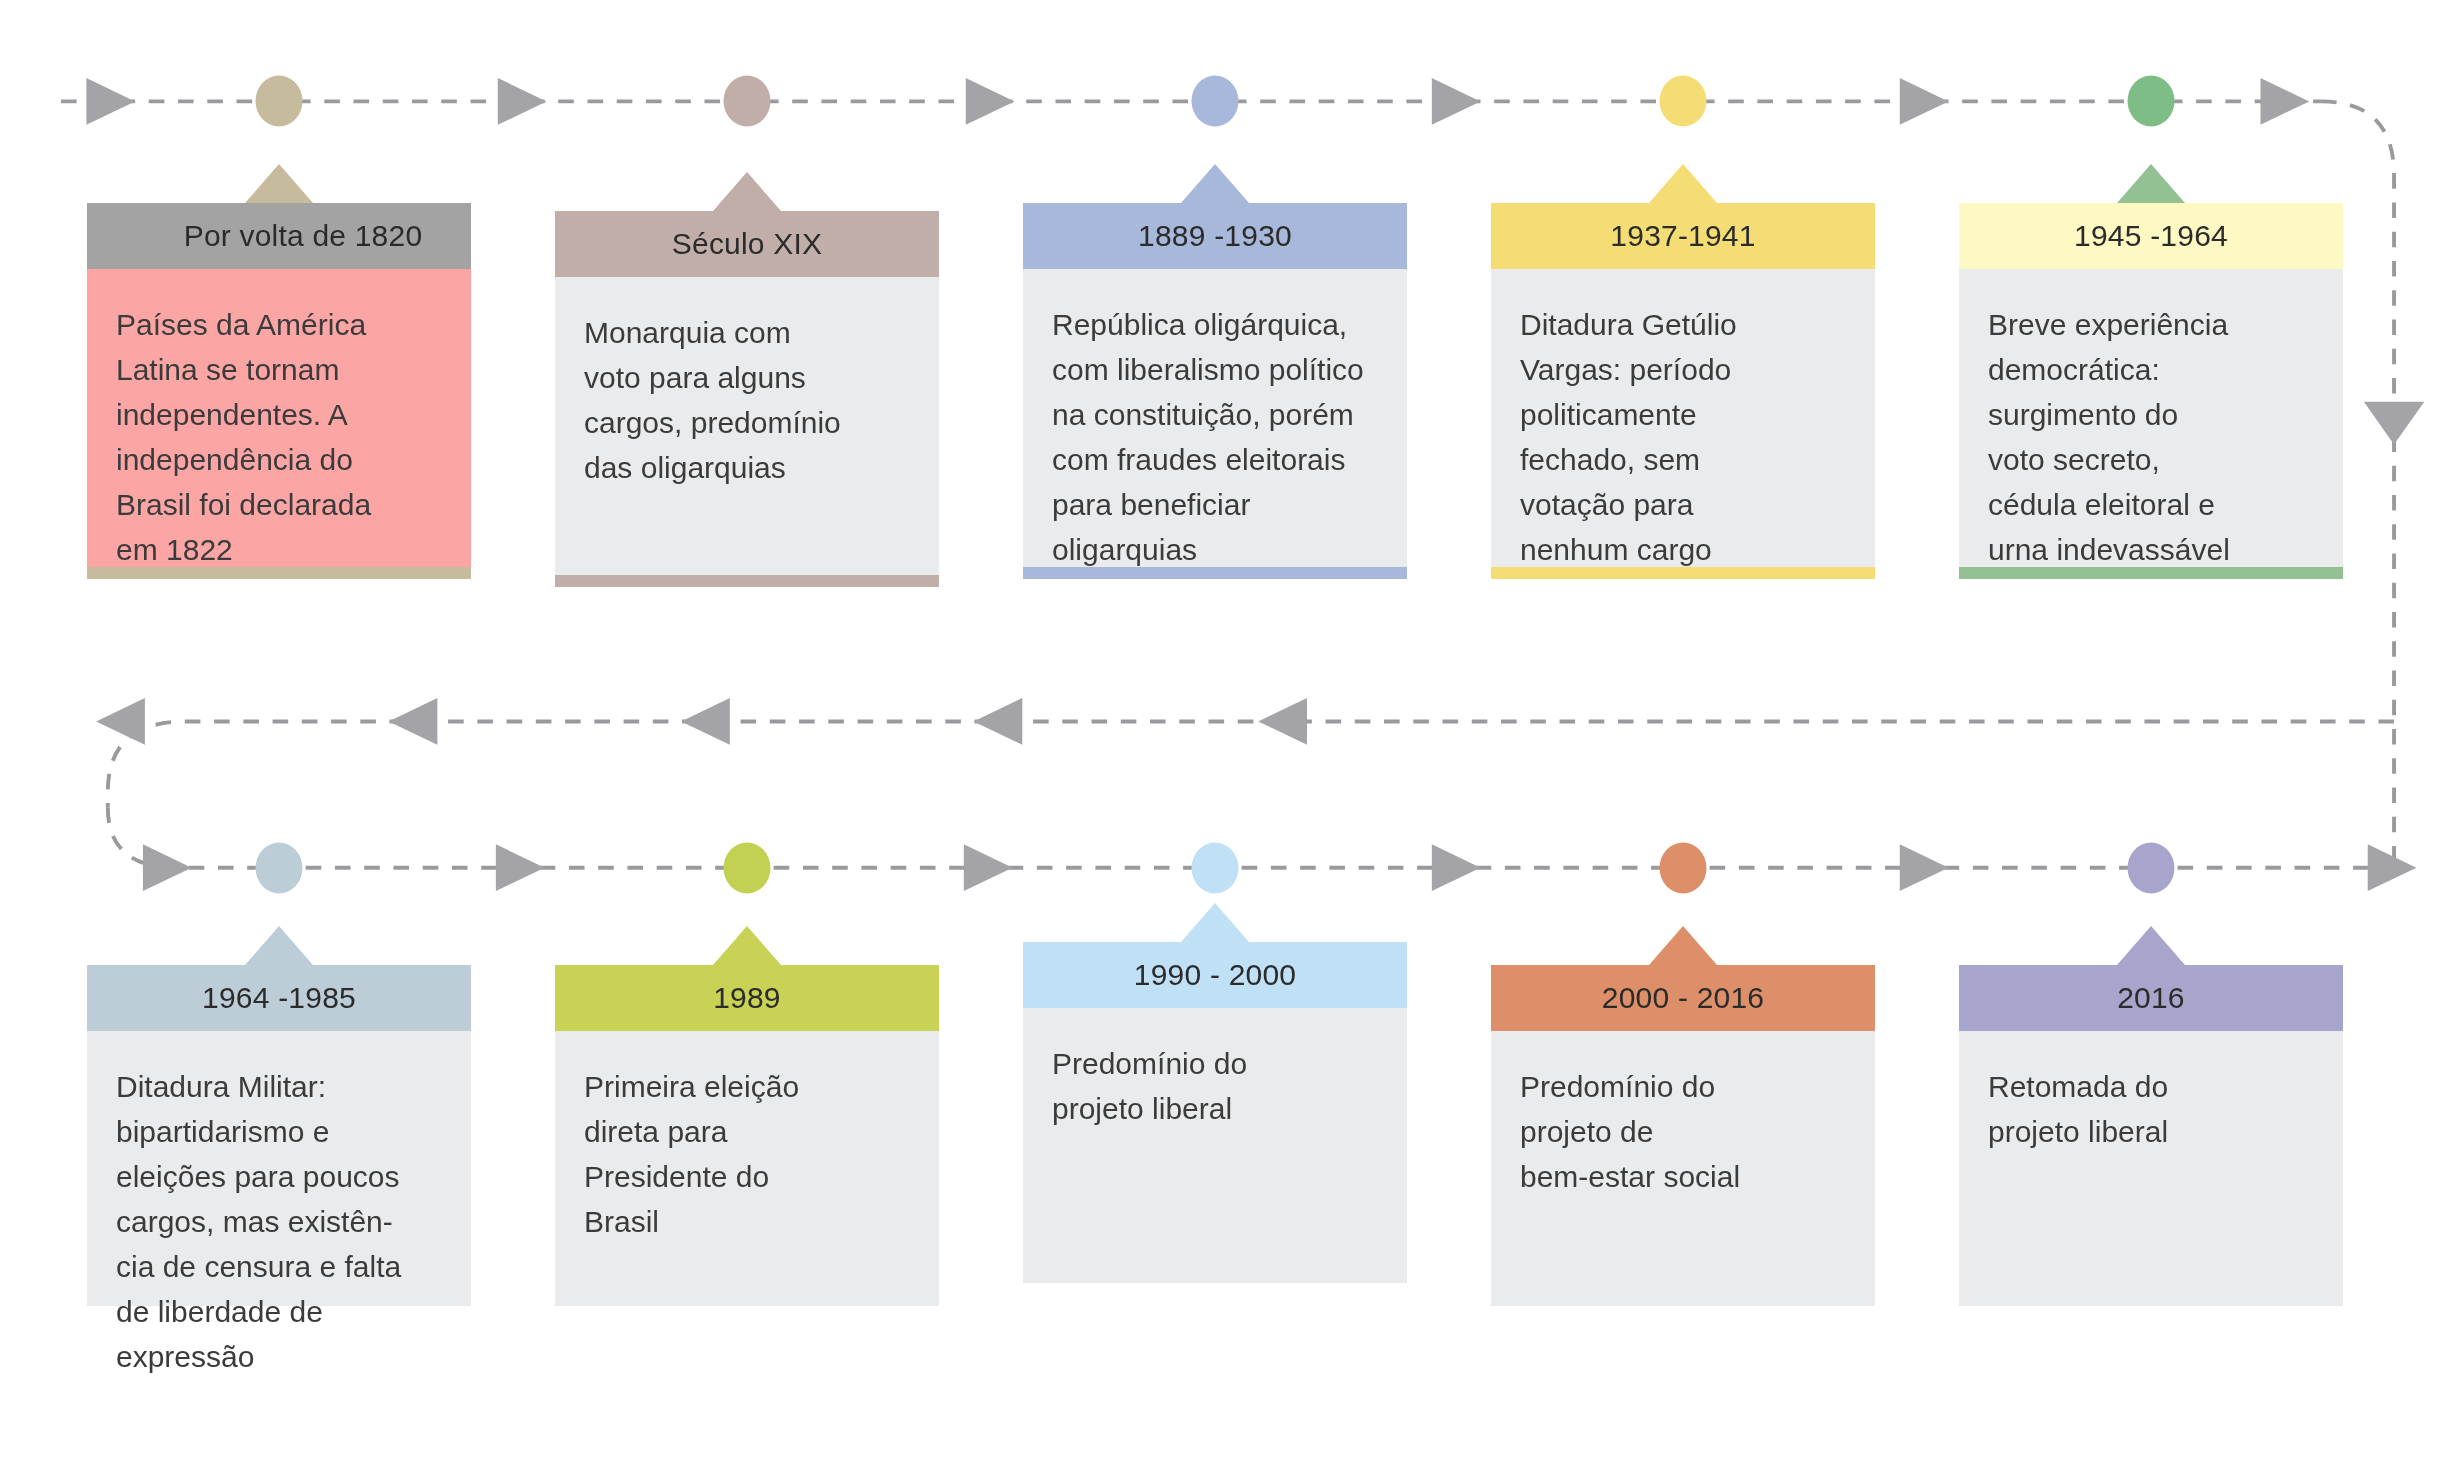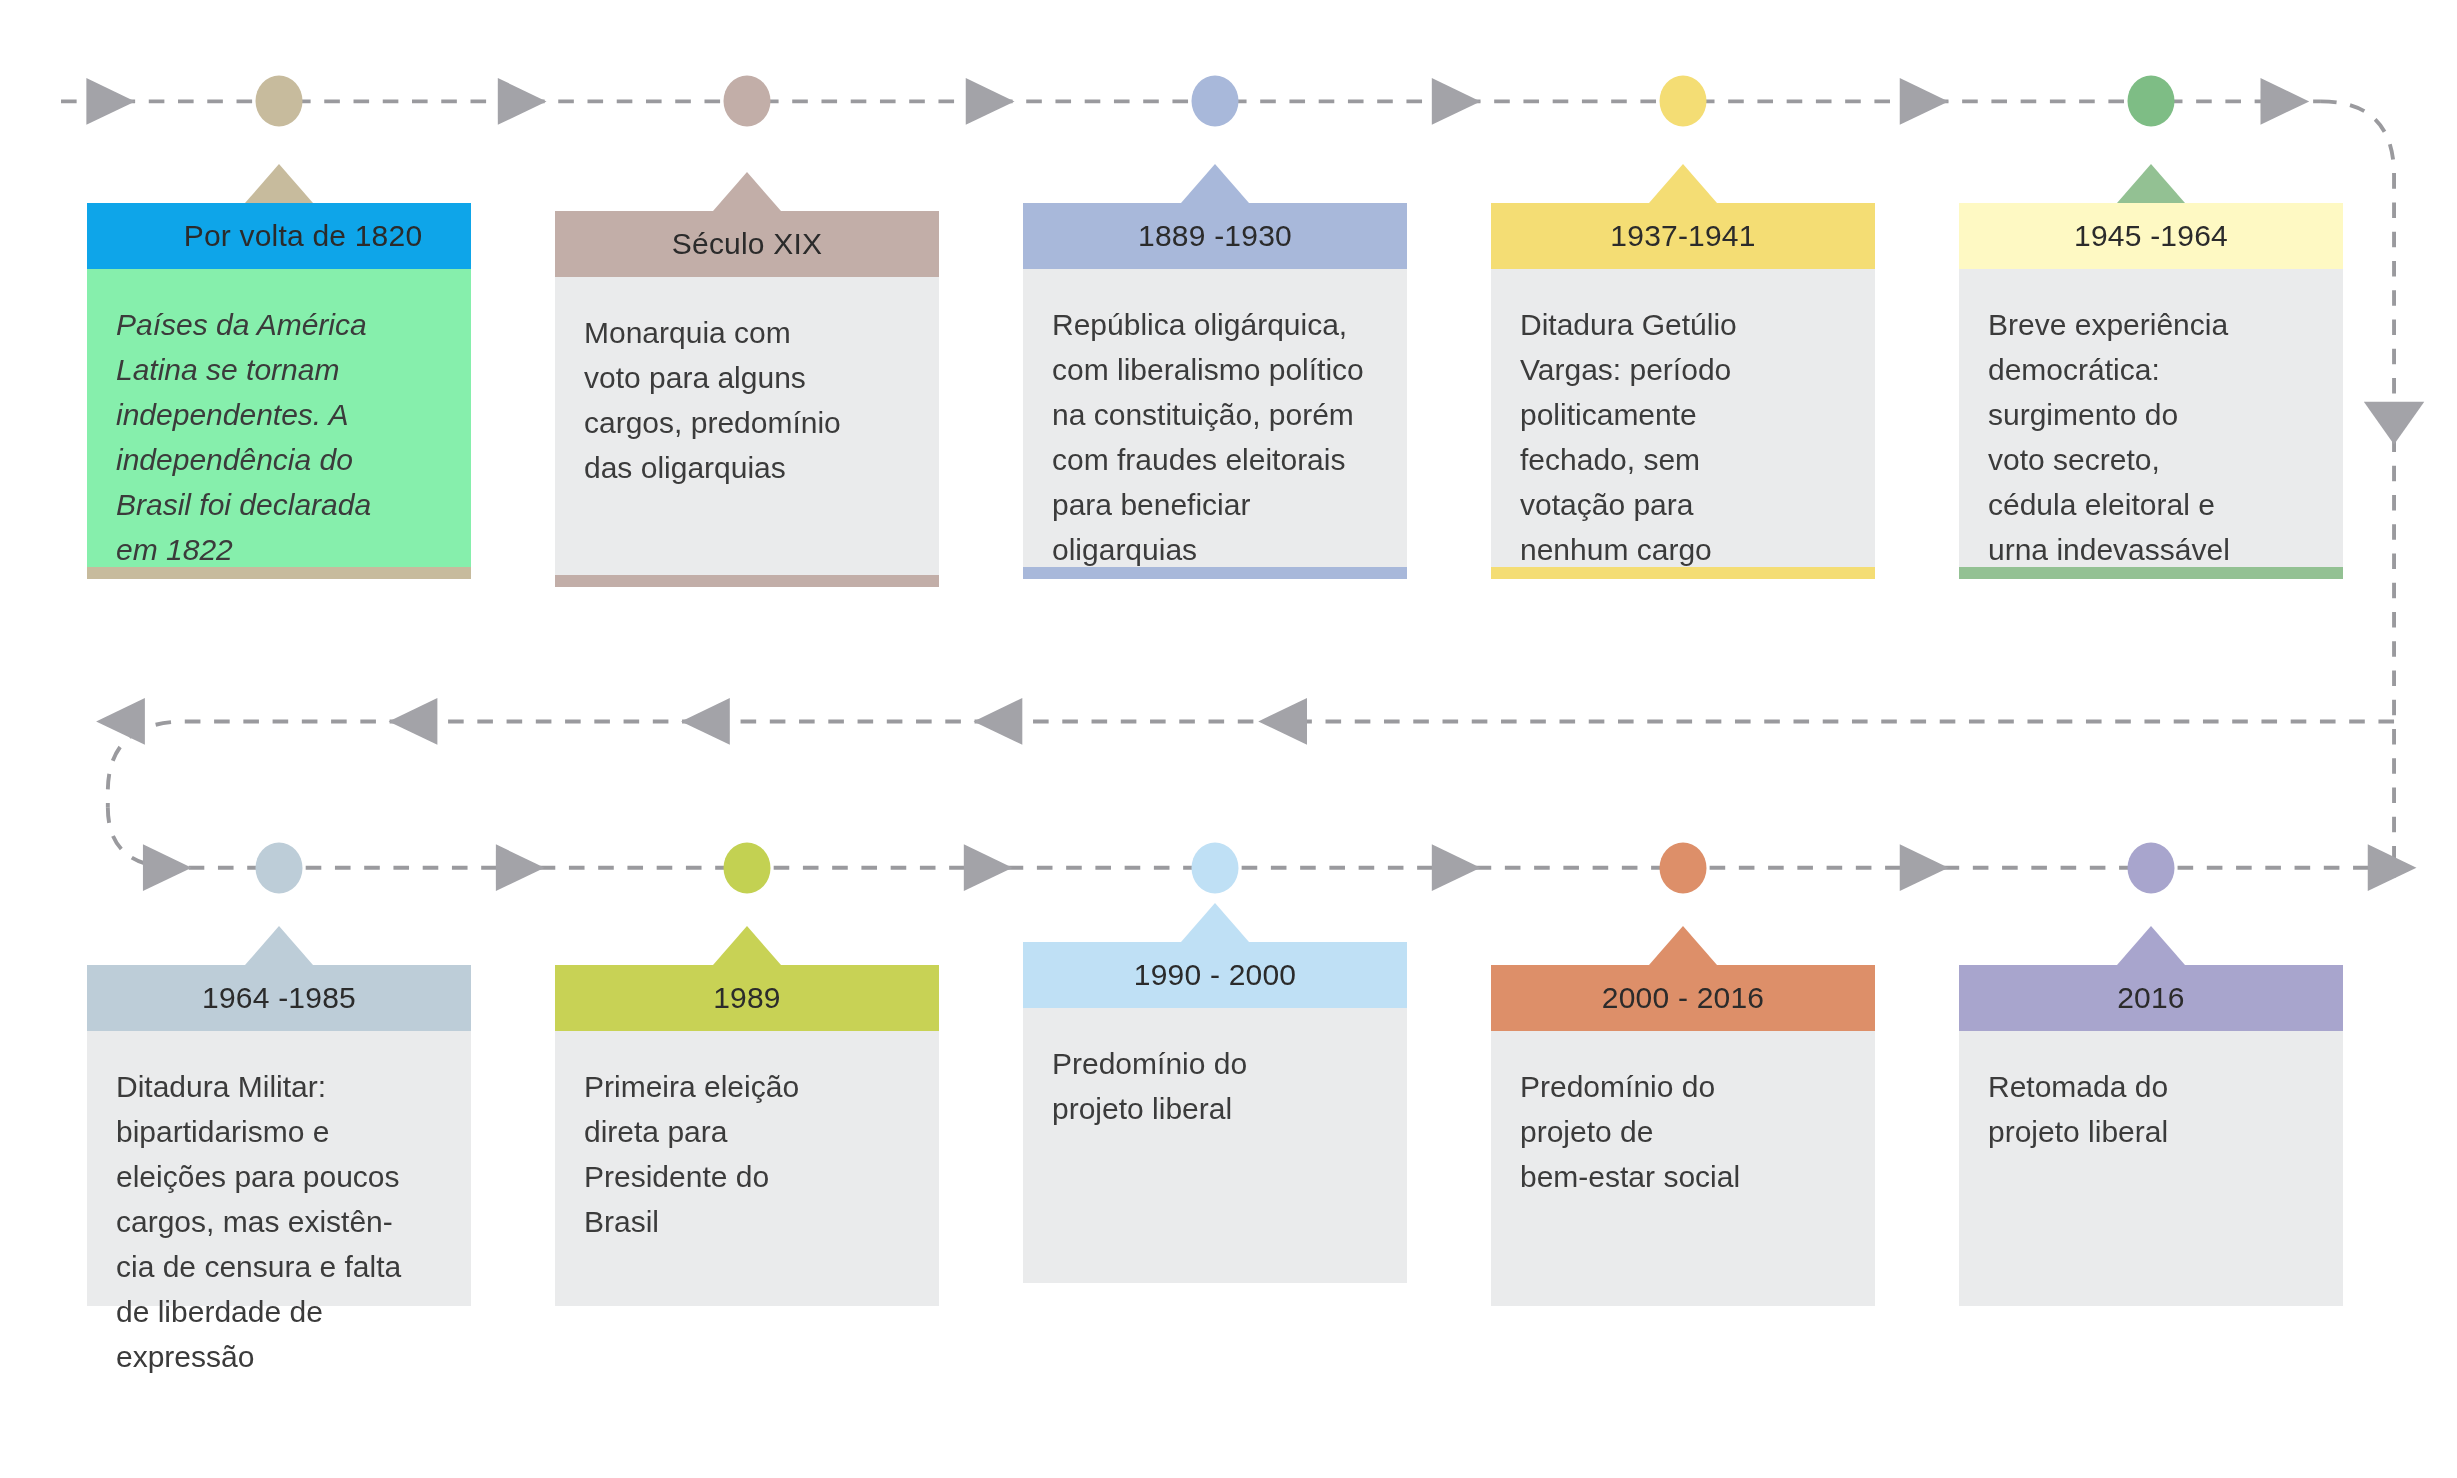--- a/index.html
+++ b/index.html
@@ -114,24 +114,24 @@
   <div class="node-dot" style="left: 2151px; top: 101px; background: rgb(126, 189, 133);"></div>
 
   <div class="node-dot" style="left: 279px; top: 868px; background: rgb(189, 205, 216);"></div>
   <div class="node-dot" style="left: 747px; top: 868px; background: rgb(195, 209, 82);"></div>
   <div class="node-dot" style="left: 1215px; top: 868px; background: rgb(191, 224, 245);"></div>
   <div class="node-dot" style="left: 1683px; top: 868px; background: rgb(221, 143, 105);"></div>
   <div class="node-dot" style="left: 2151px; top: 868px; background: rgb(168, 165, 205);"></div>
 
   <div class="card row1" style="left:87px; top:203px;">
     <div class="pointer" style="border-bottom: 39px solid rgb(199, 187, 157);"></div>
-    <div class="head" style="background: #0ea5e9; padding-left: 48px;">
+    <div class="head" style="background: #a3a3a3; padding-left: 48px;">
       <span class="head-text">Por volta de 1820</span>
     </div>
-    <div class="body" style="background: #86efac; font-style: italic;">
+    <div class="body" style="background: #fca5a5;">
       <div class="body-text">Países da América
 Latina se tornam
 independentes. A
 independência do
 Brasil foi declarada
 em 1822</div>
     </div>
     <div class="footbar" style="background: rgb(199, 187, 157);"></div>
   </div>
 

